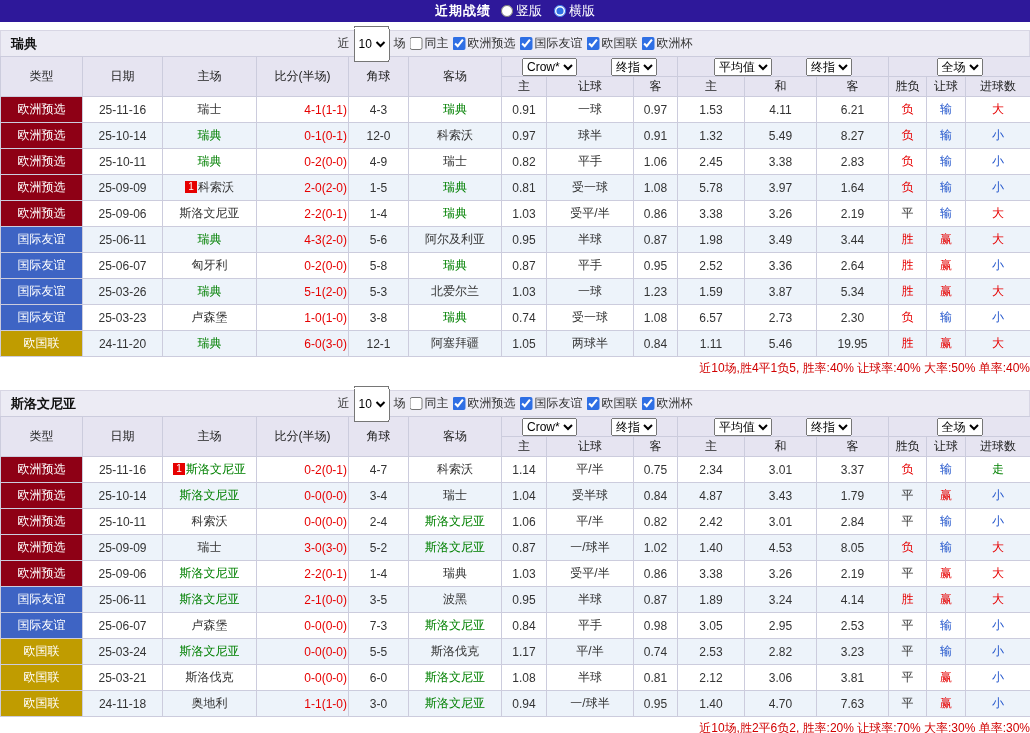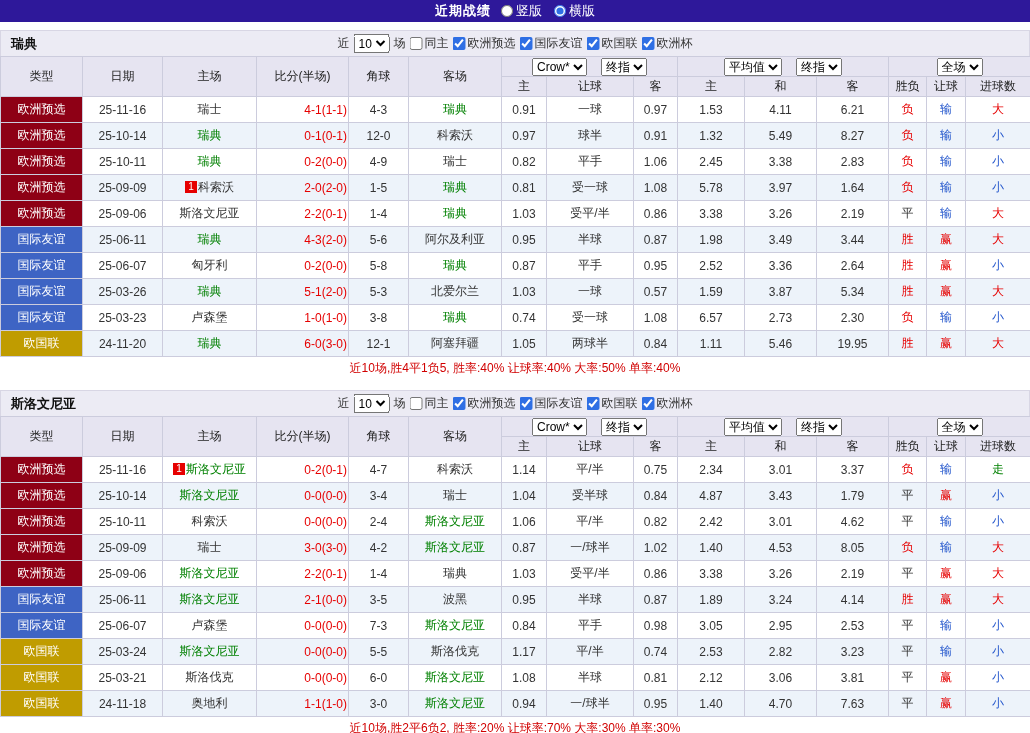--- a/index.html
+++ b/index.html
@@ -42,21 +42,21 @@
   .section-title { font-weight:bold; font-size:13px; color:#111; }
   .filters {
     position:absolute;
     left:50%;
     transform:translateX(-50%);
     display:flex;
     align-items:center;
     gap:4px;
     white-space:nowrap;
   }
-  .filters select { height:19px; font-size:12px; }
+  .filters select { height:36px; font-size:12px; }
   .comp { display:flex; align-items:center; gap:1px; cursor:pointer; }
   .comp input { margin:0 1px 0 0; width:13px; height:13px; accent-color:#2f6fe4; }
   
   table {
     width:1030px;
     table-layout:fixed;
     border-collapse:collapse;
   }
   th, td {
     border:1px solid #ccccdd;
@@ -65,21 +65,21 @@
     overflow:hidden;
     white-space:nowrap;
   }
   thead th {
     background:#e6e4f1;
     font-weight:normal;
     height:20px;
     font-size:12px;
     color:#222;
   }
-  thead .selrow select { height:18px; font-size:12px; margin:0 7px; max-width:70px; }
+  thead .selrow select { height:18px; font-size:12px; margin:0 17px; max-width:70px; }
   tbody td { height:26px; font-size:12px; }
   tbody tr:nth-child(even) { background:#edf3fa; }
   .type-yz { background:#8e0015; color:#fff; }
   .type-gy { background:#3e64c4; color:#fff; }
   .type-gl { background:#c09c00; color:#fff; }
   .score { color:#e60000;text-align:right; }
   .green { color:#008000; }
   .badge1 {
     display:inline-block;
     background:#e60000;
@@ -92,21 +92,21 @@
     margin-right:1px;
     vertical-align:1px;
   }
   .c-r { color:#e60000; }
   .c-b { color:#2255cc; }
   .c-g { color:#008000; }
   .c-k { color:#333; }
   .summary {
     height:23px;
     line-height:23px;
-    text-align:center;
+    text-align:right;
     color:#d10000;
     font-size:12px;
   }
 </style>
 </head>
 <body>
 
 <div class="topbar">
   <span class="title">近期战绩</span>
   <span class="vopts">
@@ -315,21 +315,21 @@
           </tr>
           <tr>
             <td class="type-gy">国际友谊</td>
             <td>25-03-26</td>
             <td><span class="green">瑞典</span></td>
             <td class="score">5-1(2-0)</td>
             <td>5-3</td>
             <td><span class="">北爱尔兰</span></td>
             <td>1.03</td>
             <td>一球</td>
-            <td>0.57</td>
+            <td>1.23</td>
             <td>1.59</td>
             <td>3.87</td>
             <td>5.34</td>
             <td class="c-r">胜</td>
             <td class="c-r">赢</td>
             <td class="c-r">大</td>
           </tr>
           <tr>
             <td class="type-gy">国际友谊</td>
             <td>25-03-23</td>
@@ -479,31 +479,31 @@
             <td>25-10-11</td>
             <td><span class="">科索沃</span></td>
             <td class="score">0-0(0-0)</td>
             <td>2-4</td>
             <td><span class="green">斯洛文尼亚</span></td>
             <td>1.06</td>
             <td>平/半</td>
             <td>0.82</td>
             <td>2.42</td>
             <td>3.01</td>
-            <td>4.62</td>
+            <td>2.84</td>
             <td class="c-k">平</td>
             <td class="c-b">输</td>
             <td class="c-b">小</td>
           </tr>
           <tr>
             <td class="type-yz">欧洲预选</td>
             <td>25-09-09</td>
             <td><span class="">瑞士</span></td>
             <td class="score">3-0(3-0)</td>
-            <td>4-2</td>
+            <td>5-2</td>
             <td><span class="green">斯洛文尼亚</span></td>
             <td>0.87</td>
             <td>一/球半</td>
             <td>1.02</td>
             <td>1.40</td>
             <td>4.53</td>
             <td>8.05</td>
             <td class="c-r">负</td>
             <td class="c-b">输</td>
             <td class="c-r">大</td>

